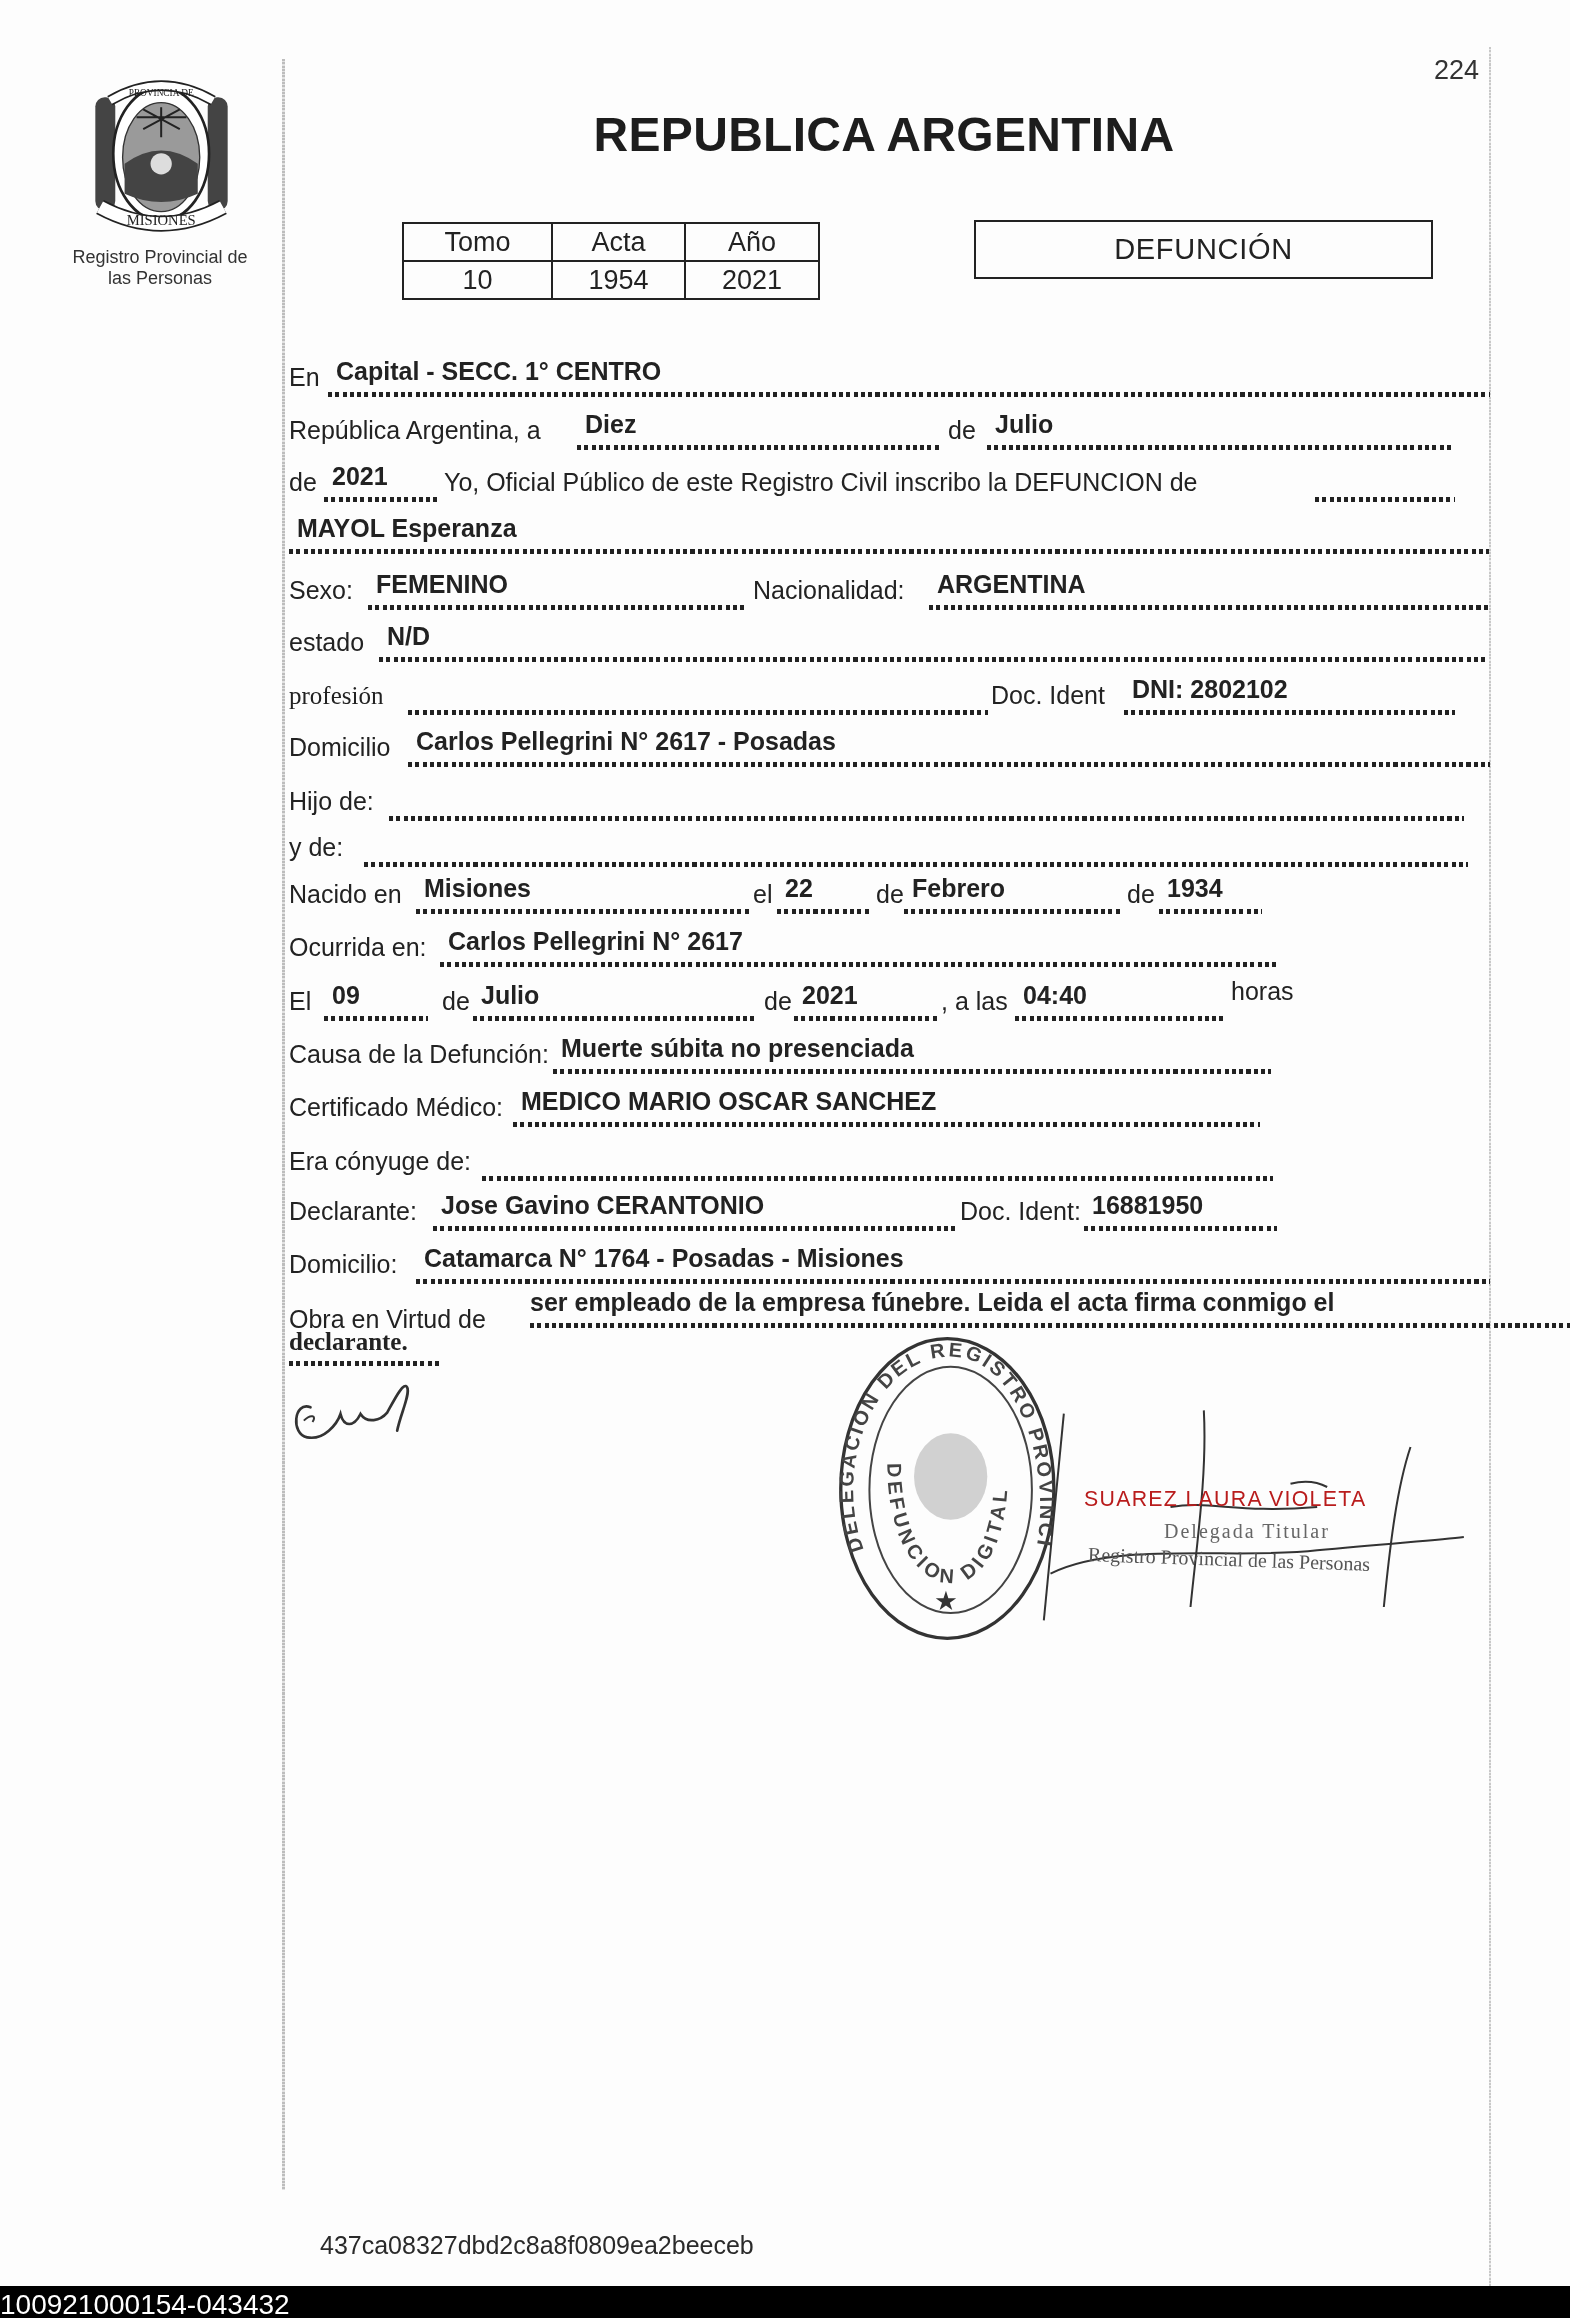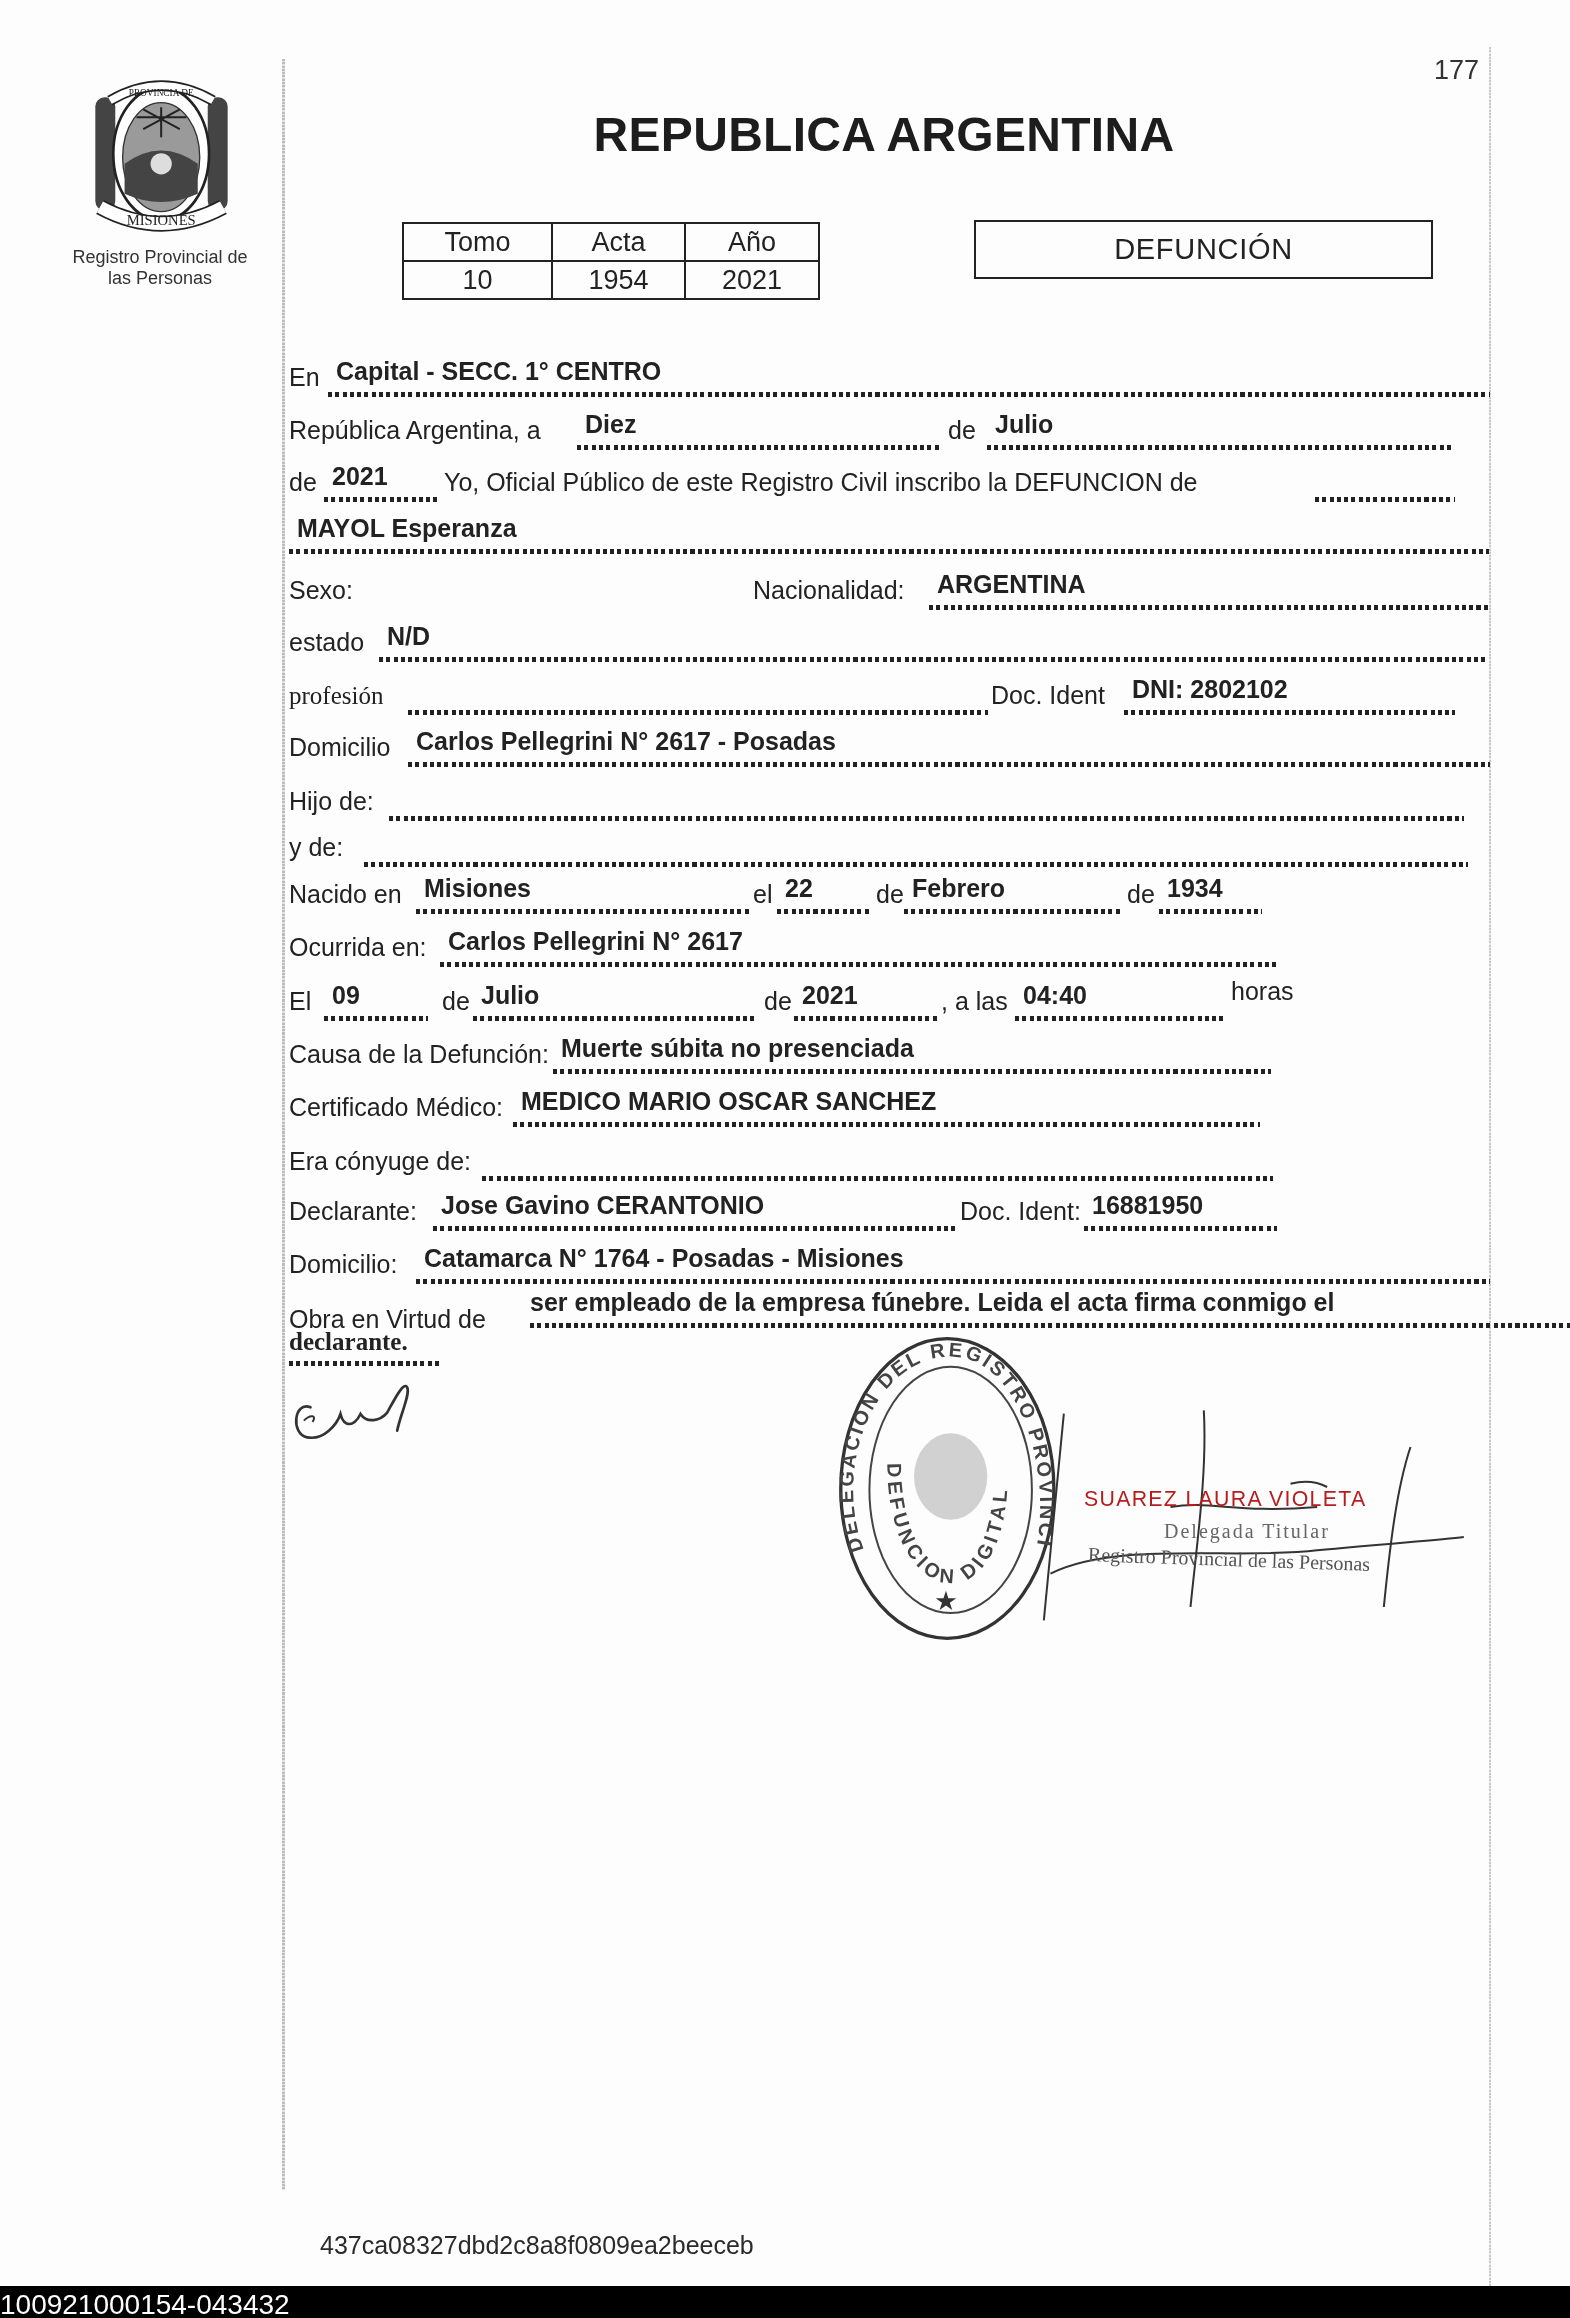--- a/index.html
+++ b/index.html
@@ -53,21 +53,21 @@
 
   .hash { left:320px; top:2231px; font-size:25px; color:#2a2a2a; }
   .footer-bar { left:0; top:2286px; width:1570px; height:33px; background:#000; }
   .footer-code { left:0; top:2289px; width:1570px; text-align:left; font-size:28px; color:#fff; }
 </style>
 </head>
 <body>
 
 <div class="abs vrule-left"></div>
 <div class="abs vrule-right"></div>
-<div class="abs page-number">177</div>
+<div class="abs page-number">224</div>
 
 <svg class="abs logo" viewBox="0 0 215 235">
   <rect x="8" y="30" width="30" height="170" rx="14" fill="#444"></rect>
   <rect x="177" y="30" width="30" height="170" rx="14" fill="#444"></rect>
   <ellipse cx="107" cy="115" rx="72" ry="100" fill="#fff" stroke="#222" stroke-width="4"></ellipse>
   <ellipse cx="107" cy="120" rx="58" ry="82" fill="#9a9a9a" stroke="#333" stroke-width="2"></ellipse>
   <path d="M52 130 Q107 90 162 130 L162 175 Q107 200 52 175 Z" fill="#444"></path>
   <circle cx="107" cy="130" r="16" fill="#ddd"></circle>
   <path d="M70 60 L145 60 M107 45 L107 90 M80 48 L135 78 M135 48 L80 78" stroke="#222" stroke-width="3"></path>
   <path d="M30 35 Q107 -10 185 35" fill="none" stroke="#222" stroke-width="16"></path>
@@ -136,20 +136,24 @@
 
 <div class="row" style="top:507px;">
   <div class="fld" style="left:0; width:1200px;">
     <div class="val">MAYOL Esperanza</div>
     <div class="dots"></div>
   </div>
 </div>
 
 <div class="row" style="top:563px;">
   <span class="lbl" style="left:0;">Sexo:</span>
+  <div class="fld" style="left:79px; width:379px;">
+    <div class="val">FEMENINO</div>
+    <div class="dots"></div>
+  </div>
   <span class="lbl" style="left:464px;text-align:center;">Nacionalidad:</span>
   <div class="fld" style="left:640px; width:560px;">
     <div class="val">ARGENTINA</div>
     <div class="dots"></div>
   </div>
 </div>
 
 <div class="row" style="top:615px;">
   <span class="lbl" style="left:0;">estado</span>
   <div class="fld" style="left:90px; width:1110px;">

